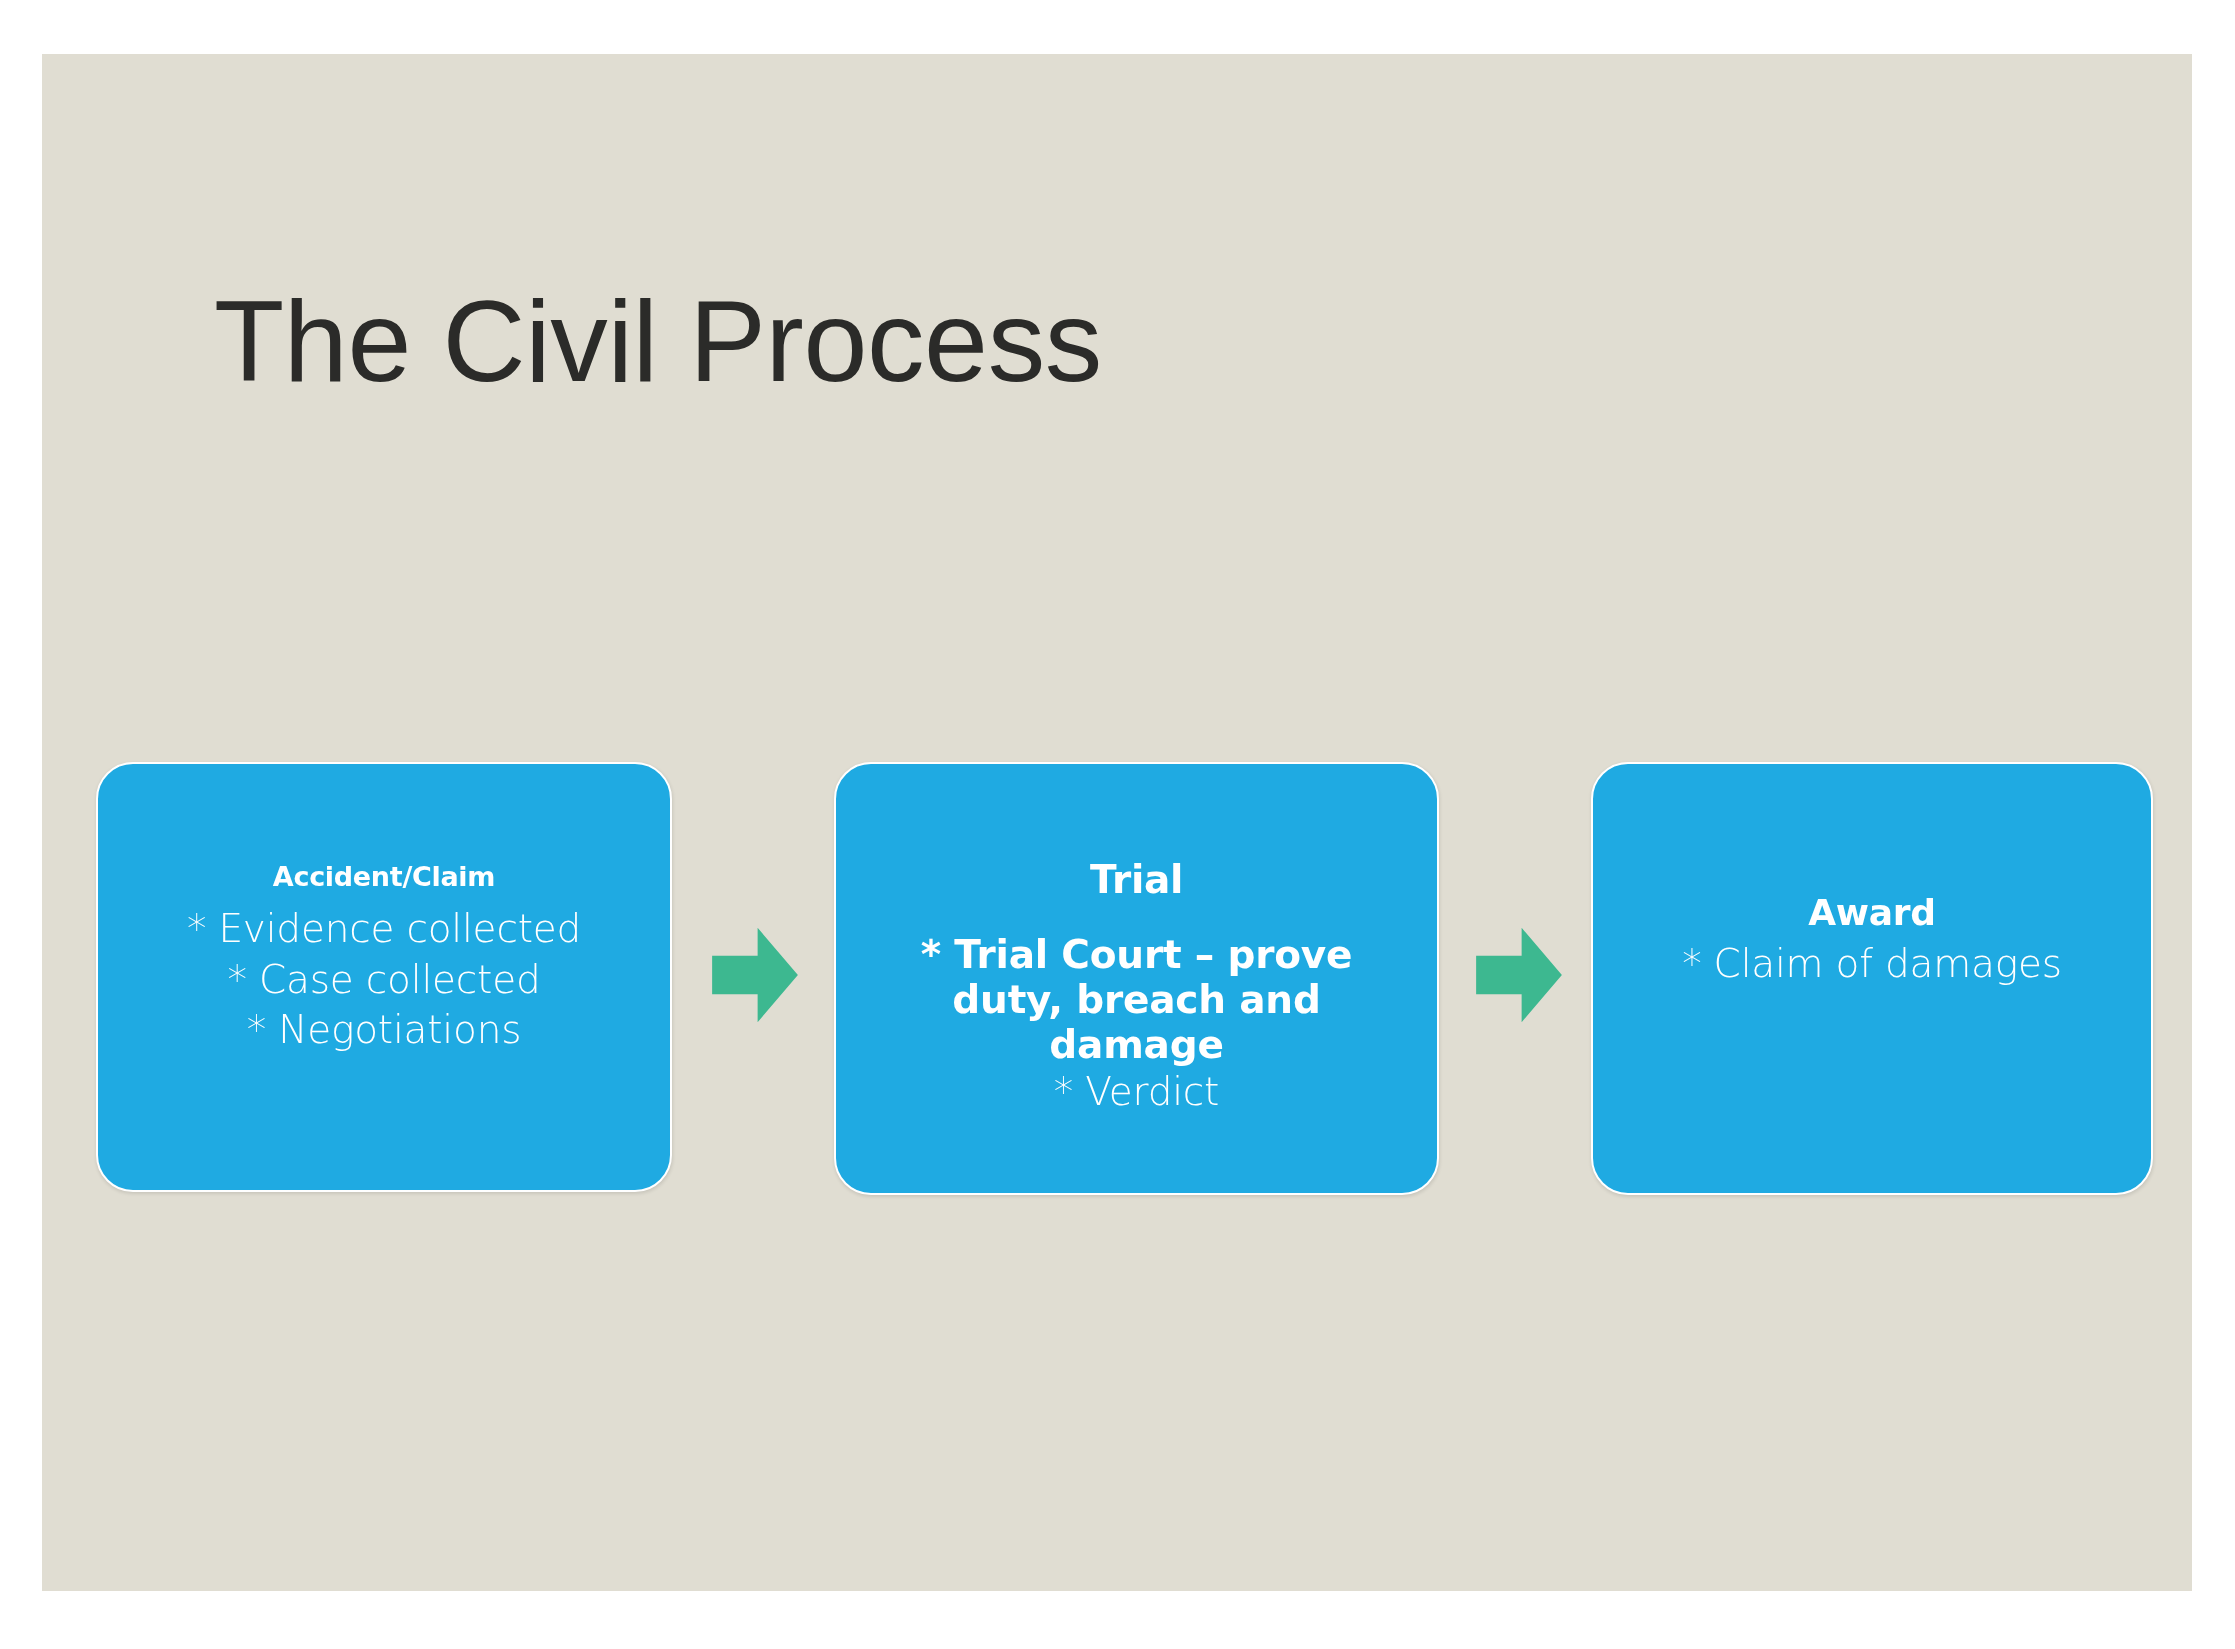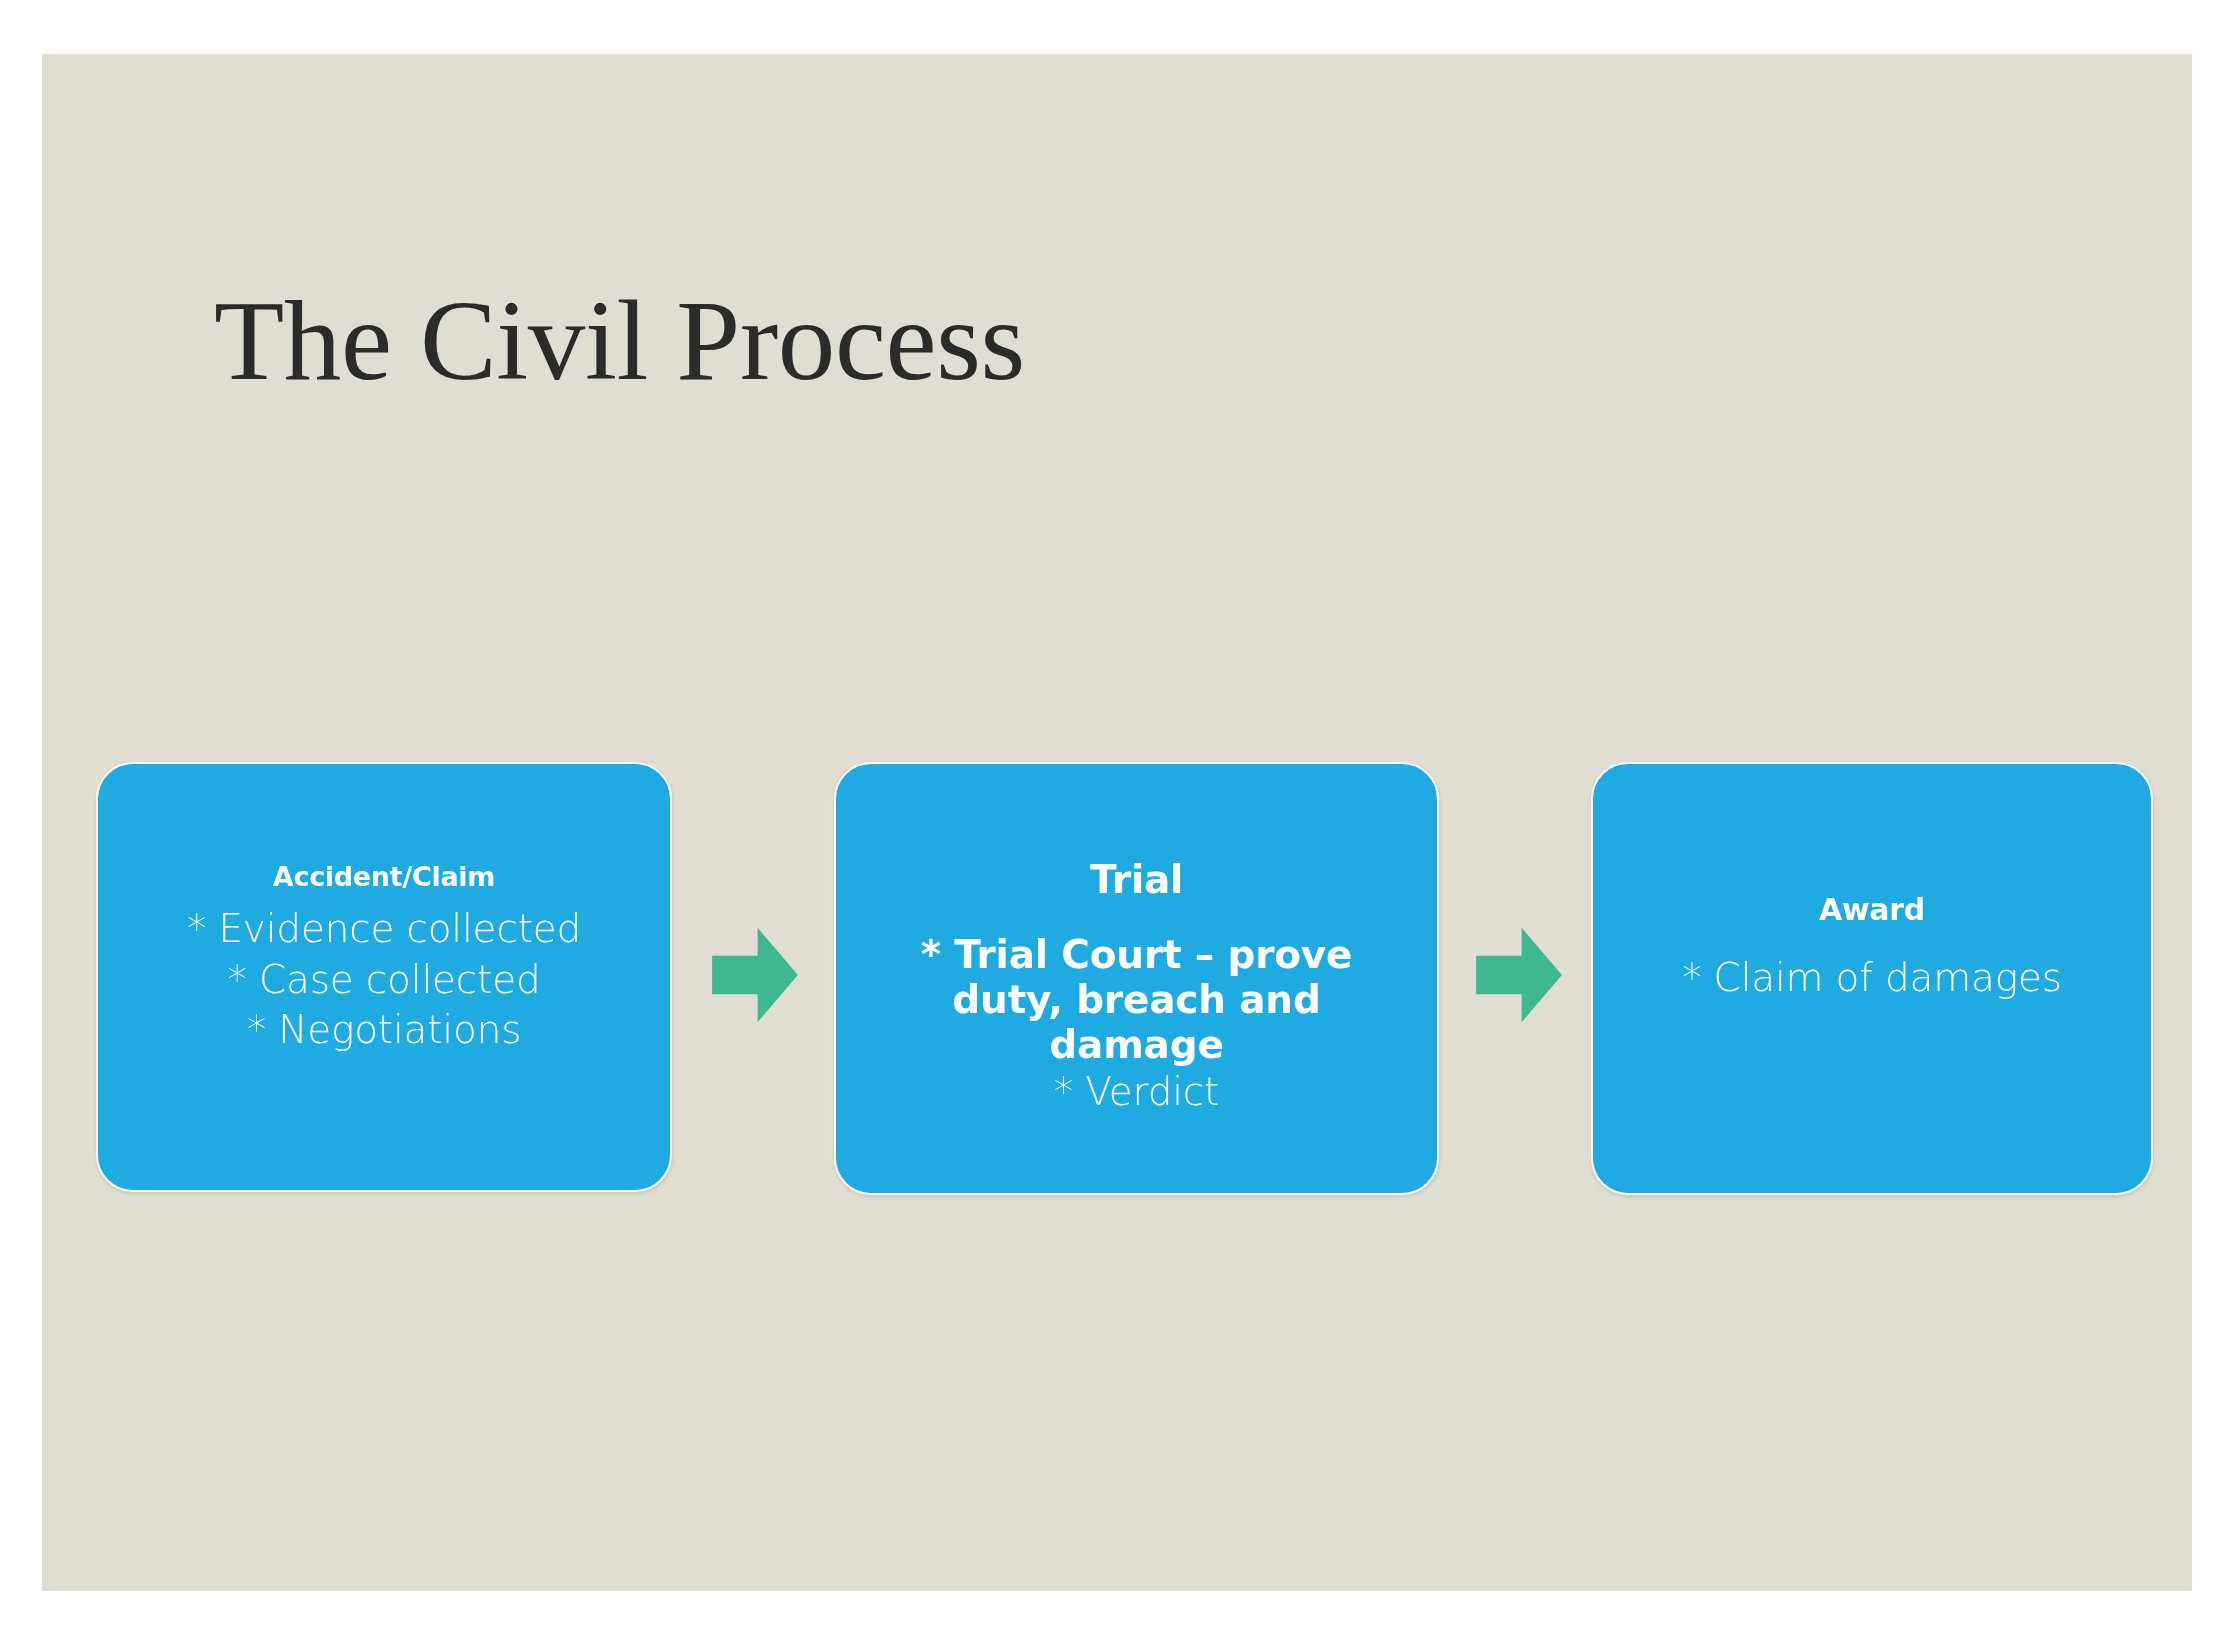--- a/index.html
+++ b/index.html
@@ -28,21 +28,21 @@
     position: absolute;
     left: 172px;
     top: 225px;
     width: 1747px;
     font-size: 115px;
     font-weight: 300;
     letter-spacing: -0.4px;
     color: #2b2b29;
     line-height: 1.08;
     white-space: nowrap;
-    font-family: Liberation Serif, serif;
+    font-family: Liberation Sans, sans-serif;
     -webkit-font-smoothing: antialiased;
   }
 
   .process-row {
     position: absolute;
     left: 0;
     top: 0;
     width: 100%;
     height: 100%;
   }
@@ -91,21 +91,21 @@
 
   .box-heading {
     font-size: 27px;
     font-weight: 700;
     line-height: 1.12;
     margin-bottom: 12.2px;
     font-family: "DejaVu Sans", sans-serif;
     letter-spacing: -0.3px;
   }
   #box-trial .box-heading { font-size: 39px; margin-bottom: 30px; }
-  #box-award .box-heading { font-size: 30px; margin-bottom: 26px; text-align: right; }
+  #box-award .box-heading { font-size: 36px; margin-bottom: 6px; text-align: right; }
 
   .box-line {
     font-size: 39px;
     font-weight: 300;
     line-height: 1.29;
     font-family: "DejaVu Sans", sans-serif;
     letter-spacing: -0.2px;
     max-width: 100%;
   }
   #box-trial .box-line.wrap {

